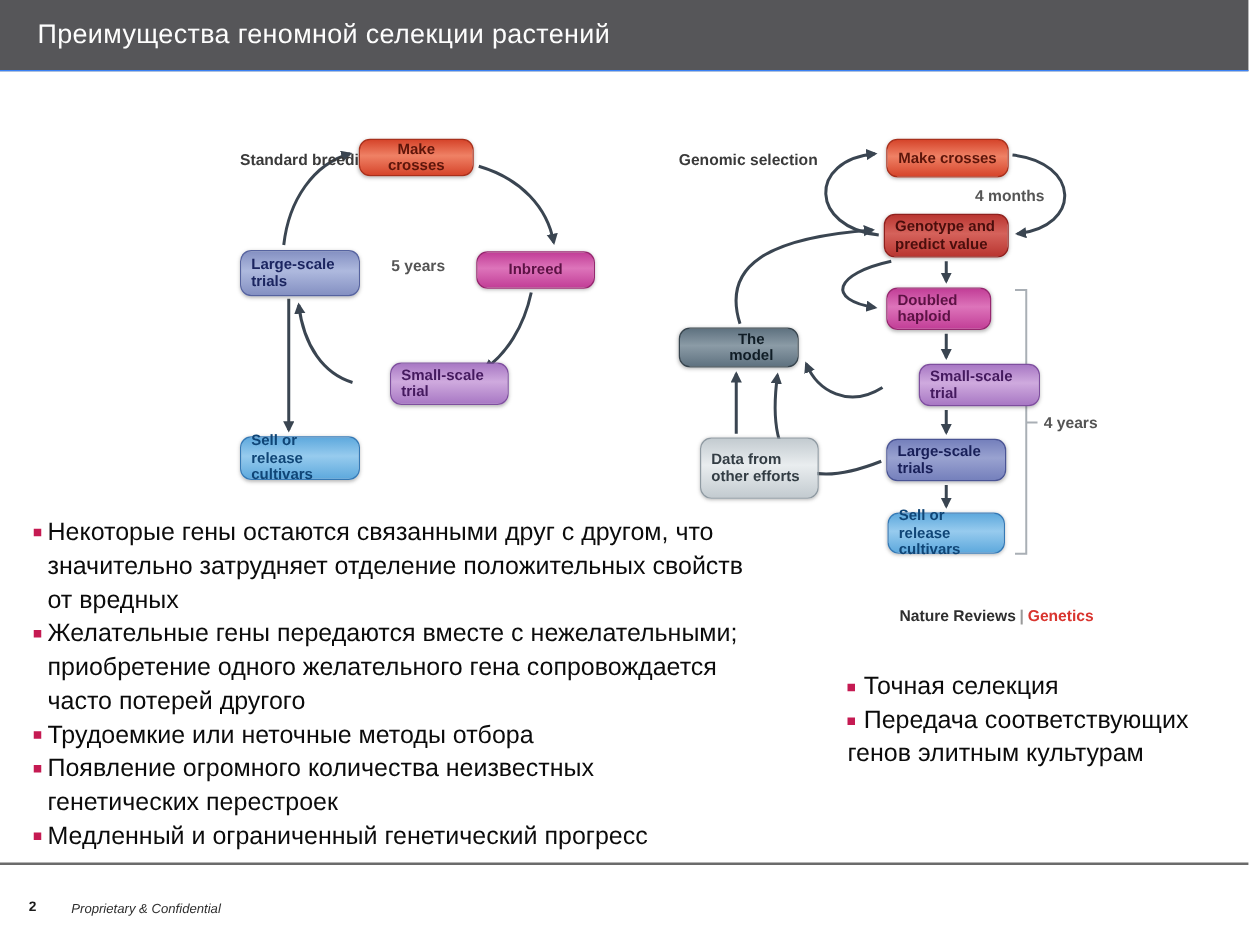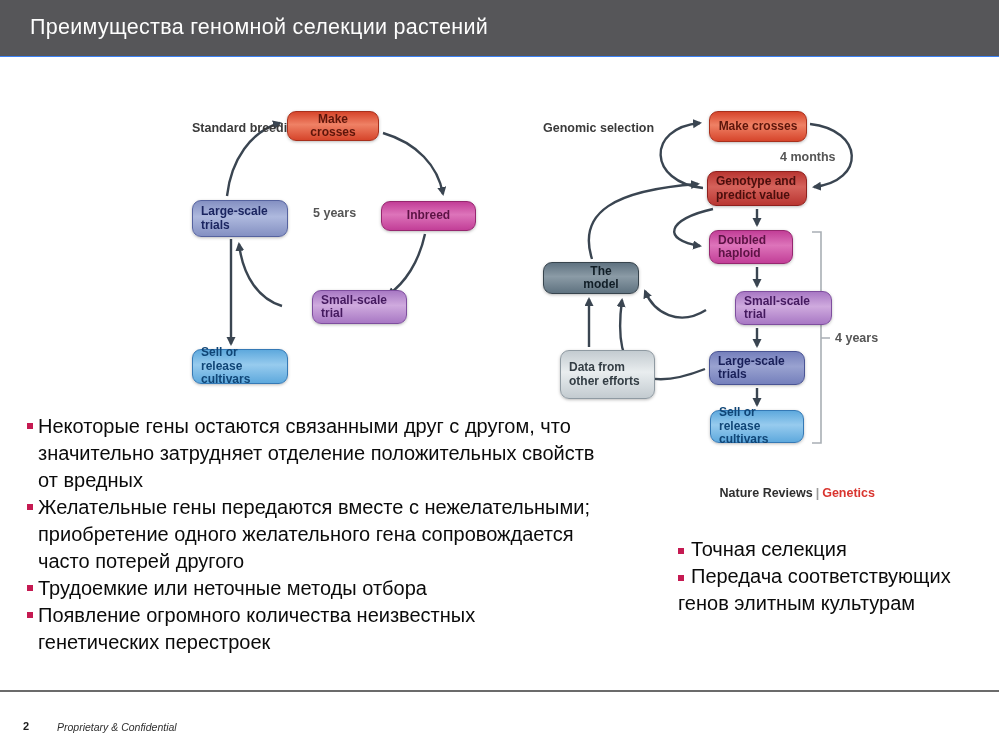--- a/index.html
+++ b/index.html
@@ -184,20 +184,21 @@
   <ul class="bullets bullets-left">
     <li><span class="mk"></span><span class="bt">Некоторые гены остаются связанными друг с другом, что
 значительно затрудняет отделение положительных свойств
 от вредных</span></li>
     <li><span class="mk"></span><span class="bt">Желательные гены передаются вместе с нежелательными;
 приобретение одного желательного гена сопровождается
 часто потерей другого</span></li>
     <li><span class="mk"></span><span class="bt">Трудоемкие или неточные методы отбора</span></li>
     <li><span class="mk"></span><span class="bt">Появление огромного количества неизвестных
 генетических перестроек</span></li>
+    <li><span class="mk"></span><span class="bt">Медленный и ограниченный генетический прогресс</span></li>
   </ul>
 
   <ul class="bullets bullets-right">
     <li><span class="mk"></span><span class="bt">Точная селекция</span></li>
     <li><span class="mk"></span><span class="bt">Передача соответствующих
 генов элитным культурам</span></li>
   </ul>
 
   <div class="footline"></div>
   <div class="pagenum">2</div>

